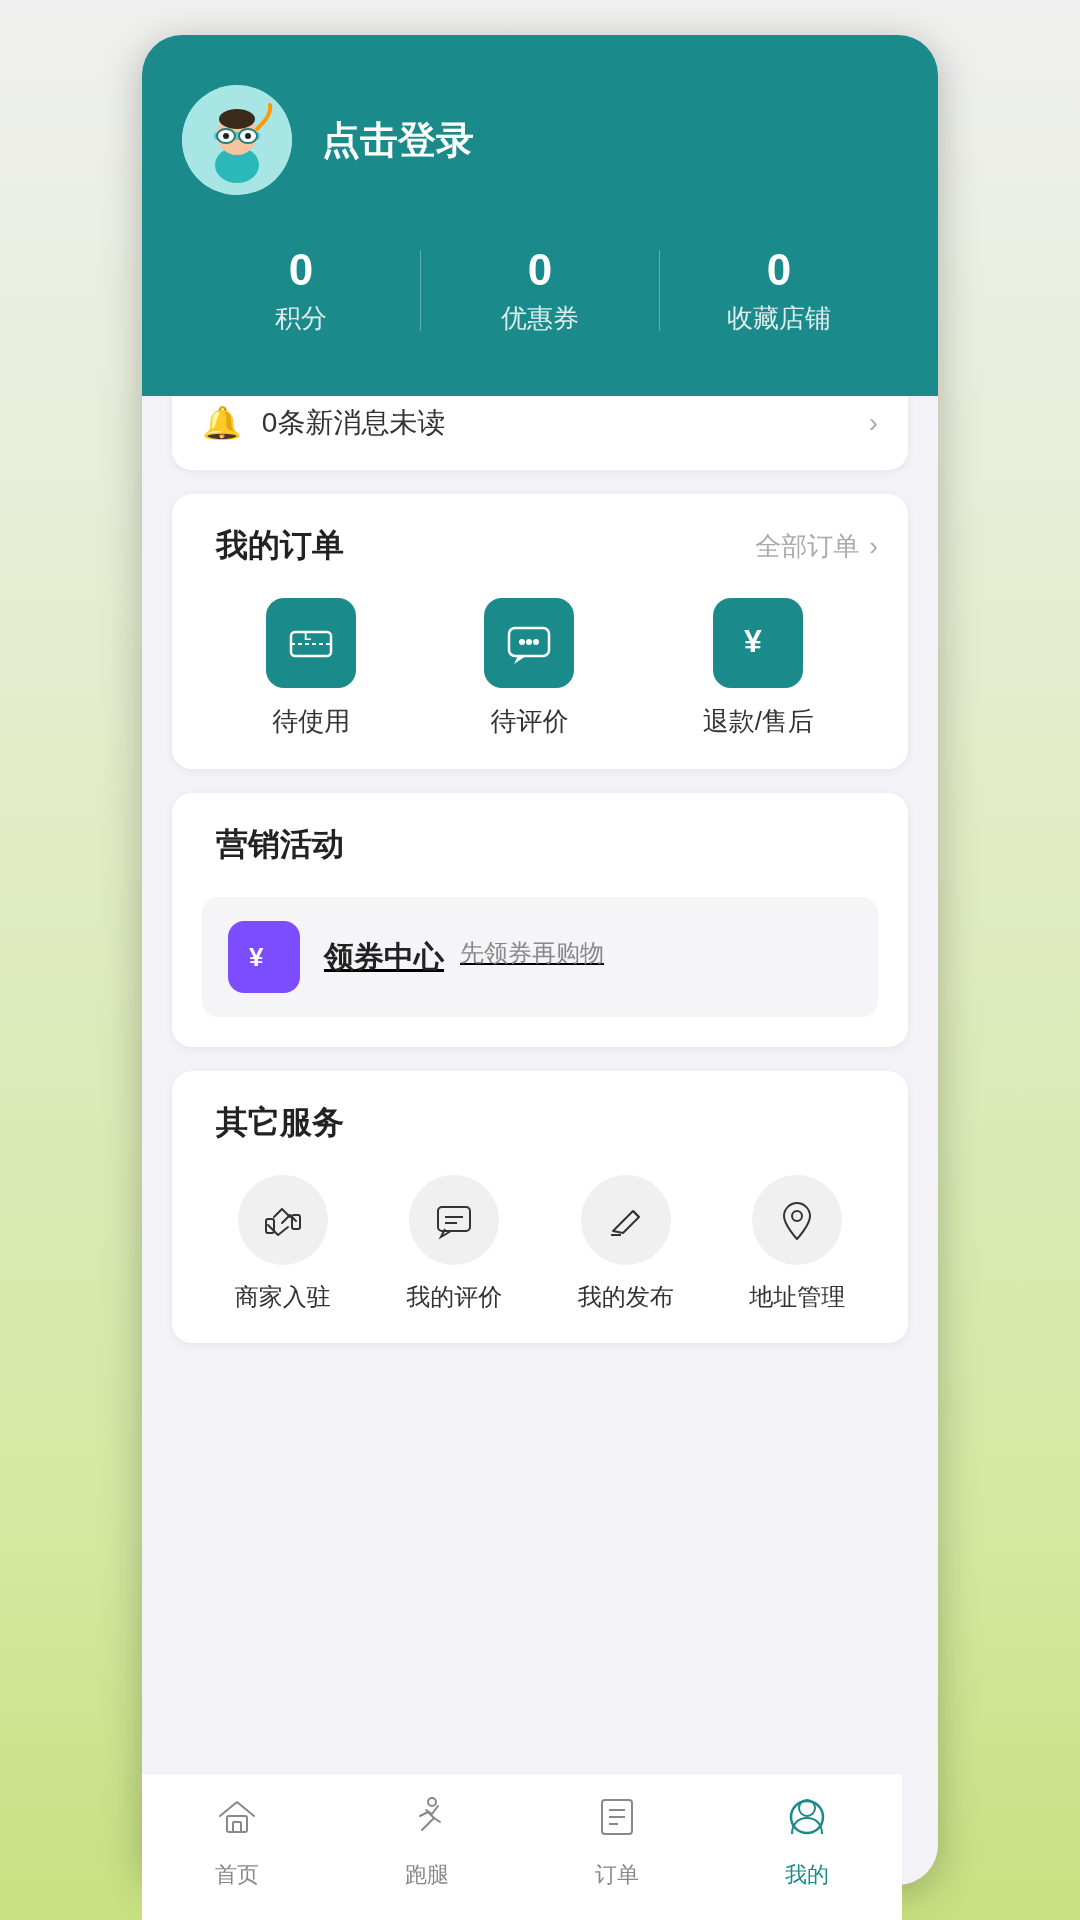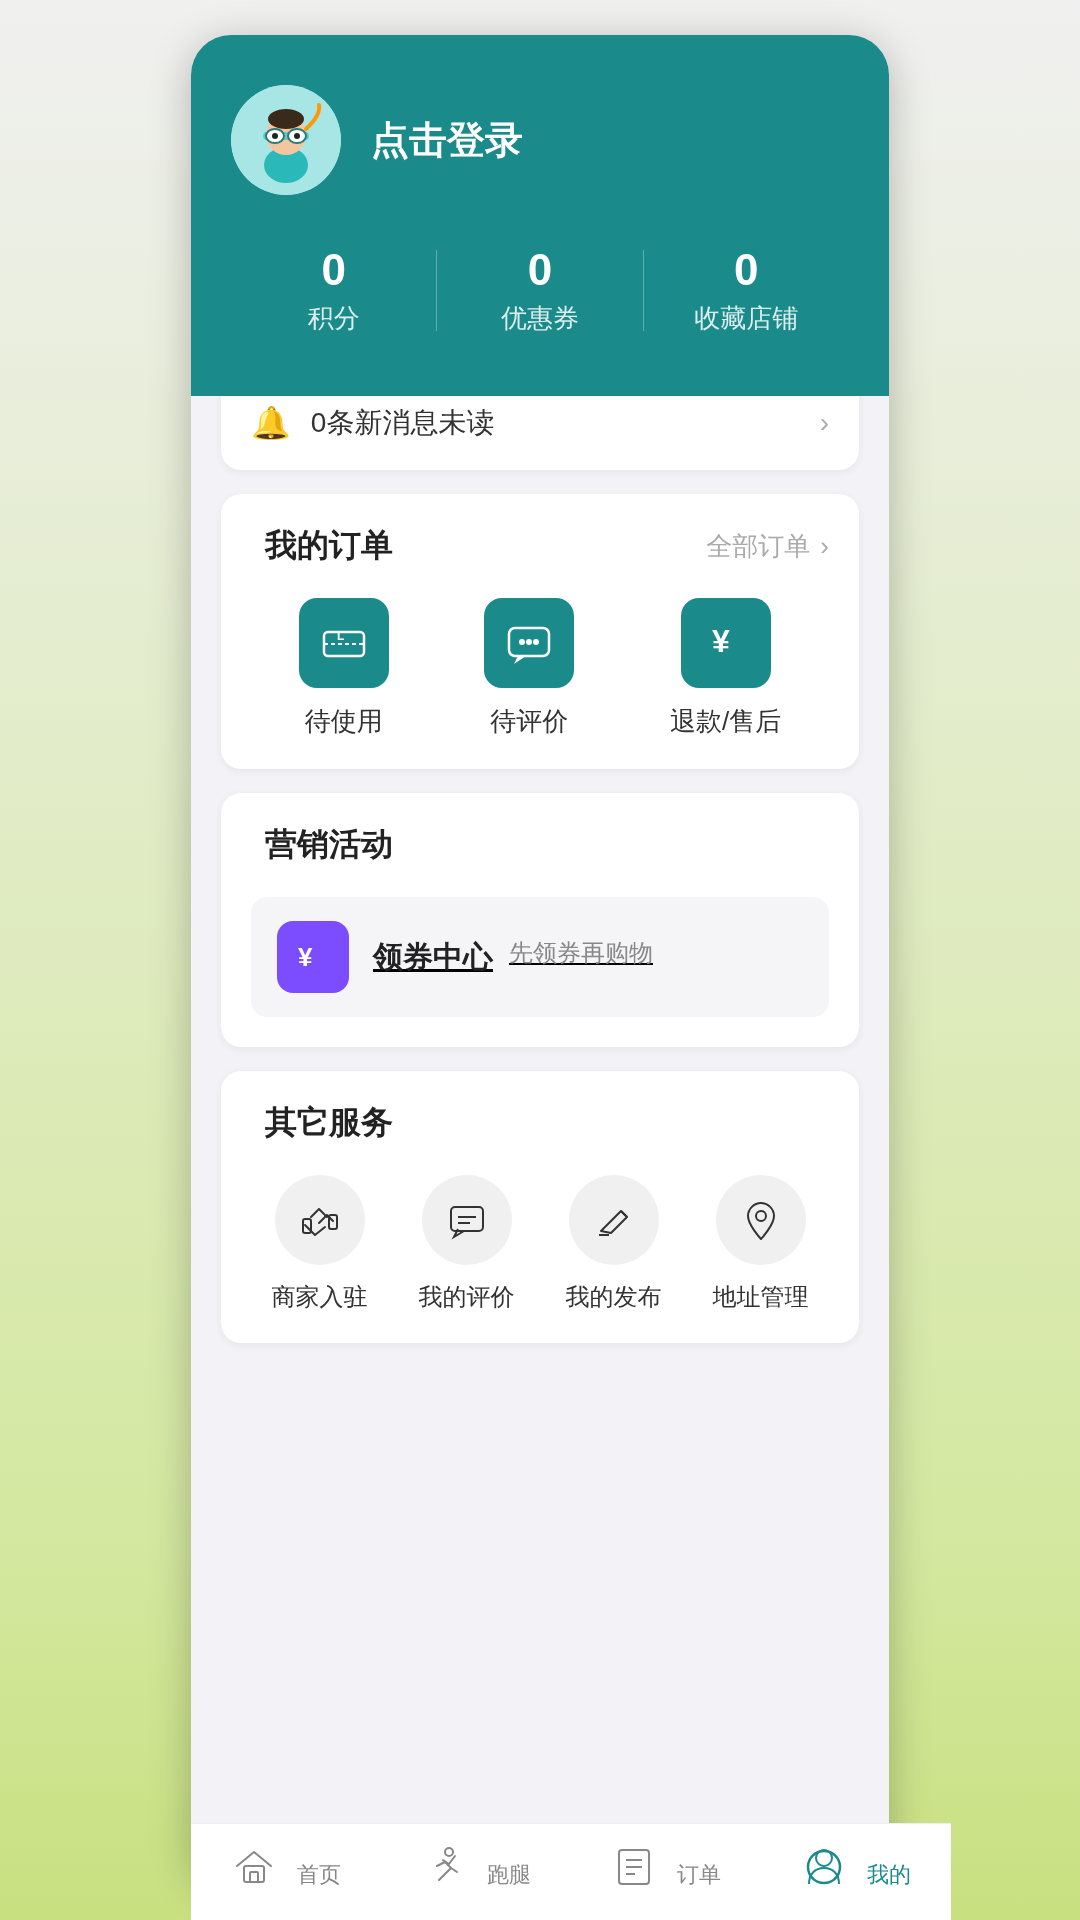--- a/index.html
+++ b/index.html
@@ -10,21 +10,21 @@
       height: 1920px;
       background: linear-gradient(to bottom, #f0f0f0 0%, #d4e8a0 80%, #c8e080 100%);
       display: flex;
       justify-content: center;
       align-items: flex-start;
       font-family: -apple-system, 'PingFang SC', 'Microsoft YaHei', sans-serif;
       overflow: hidden;
     }
 
     .phone-frame {
-      width: 698px;
+      width: 796px;
       min-height: 1850px;
       background: #f2f2f7;
       border-radius: 40px;
       overflow: hidden;
       margin-top: 35px;
       box-shadow: 0 8px 40px rgba(0,0,0,0.25);
       position: relative;
     }
 
     
@@ -284,22 +284,22 @@
       background: white;
       display: flex;
       justify-content: space-around;
       align-items: center;
       padding: 20px 0 30px;
       border-top: 1px solid #eee;
     }
 
     .nav-item {
       display: flex;
-      flex-direction: row;
-      align-items: flex-end;
+      flex-direction: column;
+      align-items: center;
       gap: 20px;
     }
 
     .nav-item svg {
       width: 46px;
       height: 46px;
     }
 
     .nav-label {
       font-size: 22px;

